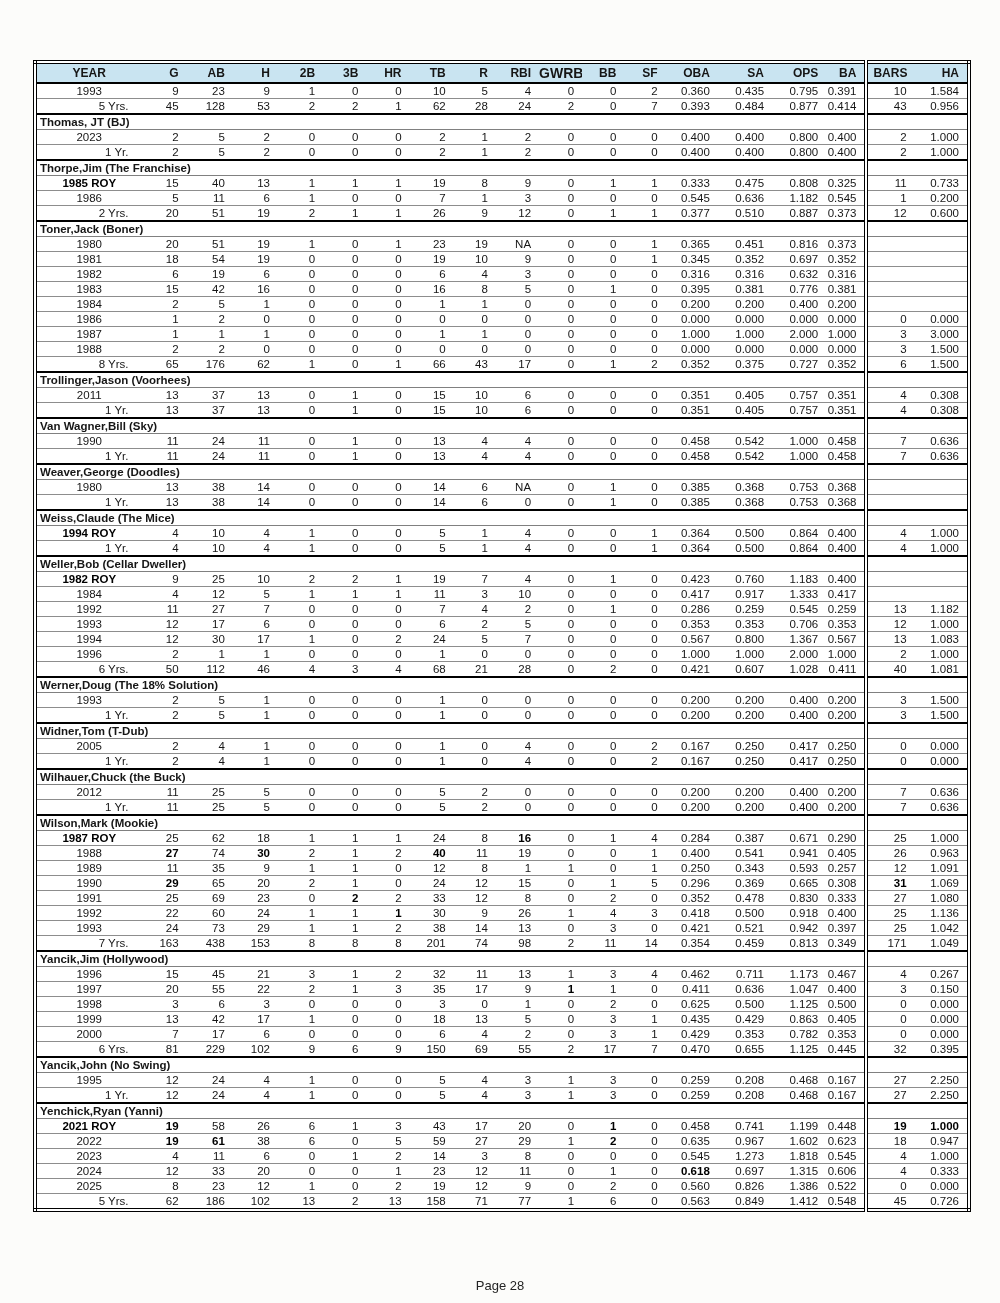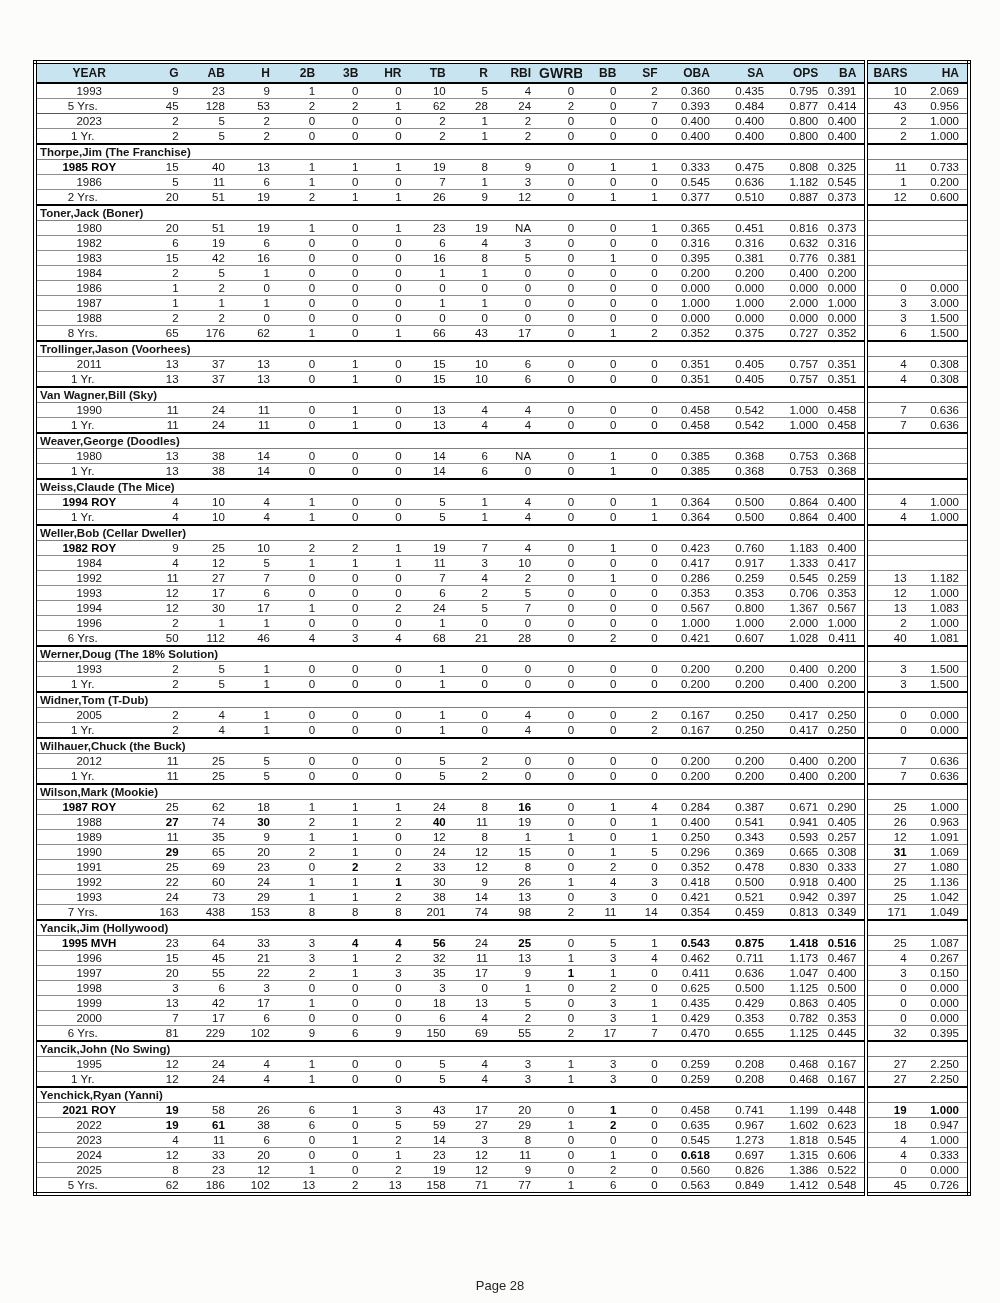--- a/index.html
+++ b/index.html
@@ -31,21 +31,21 @@
     background:#c9e4f1;
     font-weight:bold;
     font-size:12px;
     height:21px;
     border-bottom:2px solid #000;
   }
   .stats th.year-col { text-align:center; padding:0; }
   .stats th.gwrbi { font-size:14px; padding-right:4px; }
   .stats th.bars-h { text-align:left; padding:0 0 0 5px;margin-top:28px; }
   td.year-cell { text-align:center; padding:0; }
-  td.total-label { text-align:center; padding-right:13px; }
+  td.total-label { text-align:right; padding-right:13px; }
   tr.year-row td { border-bottom:1px solid #8d8d8d; }
   tr.total-row td { border-top:1px solid #7a7a7a; border-bottom:1px solid #555; }
   tr.name-row td { border-top:2.5px solid #000; border-bottom:1px solid #808080; }
   td.player-name {
     text-align:left;
     font-weight:bold;
     padding:0 0 0 3px;
     font-size:11.5px;
   }
   .bars-start { border-left:4px double #000; }
@@ -121,21 +121,21 @@
           <td>5</td>
           <td>4</td>
           <td>0</td>
           <td>0</td>
           <td>2</td>
           <td>0.360</td>
           <td>0.435</td>
           <td>0.795</td>
           <td>0.391</td>
           <td class="bars-start">10</td>
-          <td>2.069</td>
+          <td>1.584</td>
         </tr>
         <tr class="total-row">
           <td class="year-cell total-label">5 Yrs.</td>
           <td>45</td>
           <td>128</td>
           <td>53</td>
           <td>2</td>
           <td>2</td>
           <td>1</td>
           <td>62</td>
@@ -144,20 +144,25 @@
           <td>2</td>
           <td>0</td>
           <td>7</td>
           <td>0.393</td>
           <td>0.484</td>
           <td>0.877</td>
           <td>0.414</td>
           <td class="bars-start">43</td>
           <td>0.956</td>
         </tr>
+        <tr class="name-row">
+          <td colspan="17" class="player-name">Thomas, JT (BJ)</td>
+          <td class="bars-start"></td>
+          <td></td>
+        </tr>
         <tr class="year-row">
           <td class="year-cell">2023</td>
           <td>2</td>
           <td>5</td>
           <td>2</td>
           <td>0</td>
           <td>0</td>
           <td>0</td>
           <td>2</td>
           <td>1</td>
@@ -277,20 +282,41 @@
           <td>23</td>
           <td>19</td>
           <td>NA</td>
           <td>0</td>
           <td>0</td>
           <td>1</td>
           <td>0.365</td>
           <td>0.451</td>
           <td>0.816</td>
           <td>0.373</td>
+          <td class="bars-start"></td>
+          <td></td>
+        </tr>
+        <tr class="year-row">
+          <td class="year-cell">1981</td>
+          <td>18</td>
+          <td>54</td>
+          <td>19</td>
+          <td>0</td>
+          <td>0</td>
+          <td>0</td>
+          <td>19</td>
+          <td>10</td>
+          <td>9</td>
+          <td>0</td>
+          <td>0</td>
+          <td>1</td>
+          <td>0.345</td>
+          <td>0.352</td>
+          <td>0.697</td>
+          <td>0.352</td>
           <td class="bars-start"></td>
           <td></td>
         </tr>
         <tr class="year-row">
           <td class="year-cell">1982</td>
           <td>6</td>
           <td>19</td>
           <td>6</td>
           <td>0</td>
           <td>0</td>
@@ -1087,41 +1113,20 @@
           <td>0.349</td>
           <td class="bars-start">171</td>
           <td>1.049</td>
         </tr>
         <tr class="name-row">
           <td colspan="17" class="player-name">Yancik,Jim (Hollywood)</td>
           <td class="bars-start"></td>
           <td></td>
         </tr>
         <tr class="year-row">
-          <td class="year-cell b">1995 MVH</td>
-          <td>23</td>
-          <td>64</td>
-          <td>33</td>
-          <td>3</td>
-          <td class="b">4</td>
-          <td class="b">4</td>
-          <td class="b">56</td>
-          <td>24</td>
-          <td class="b">25</td>
-          <td>0</td>
-          <td>5</td>
-          <td>1</td>
-          <td class="b">0.543</td>
-          <td class="b">0.875</td>
-          <td class="b">1.418</td>
-          <td class="b">0.516</td>
-          <td class="bars-start">25</td>
-          <td>1.087</td>
-        </tr>
-        <tr class="year-row">
           <td class="year-cell">1996</td>
           <td>15</td>
           <td>45</td>
           <td>21</td>
           <td>3</td>
           <td>1</td>
           <td>2</td>
           <td>32</td>
           <td>11</td>
           <td>13</td>

